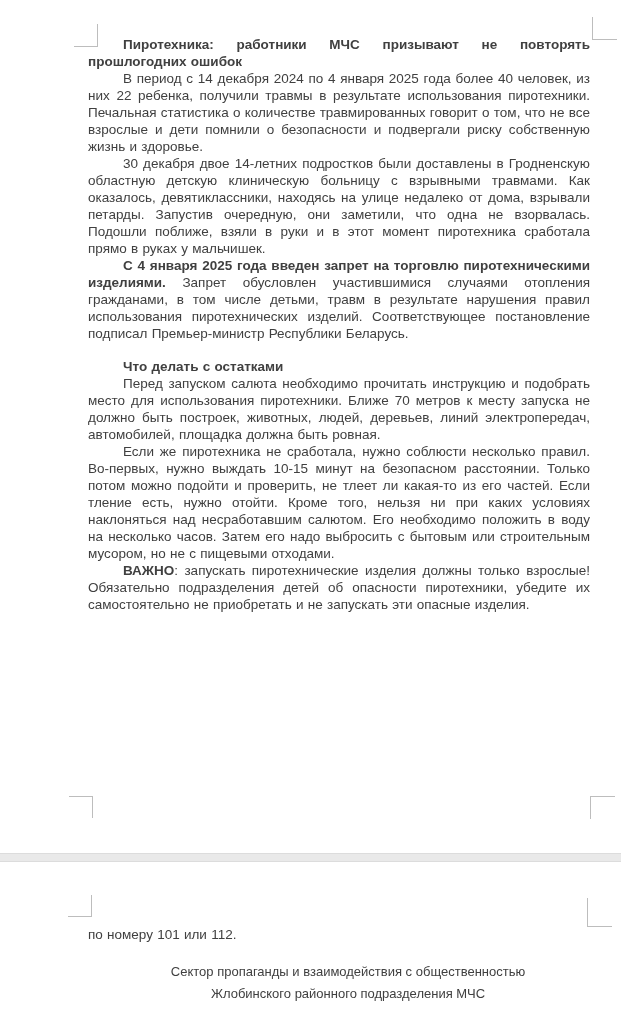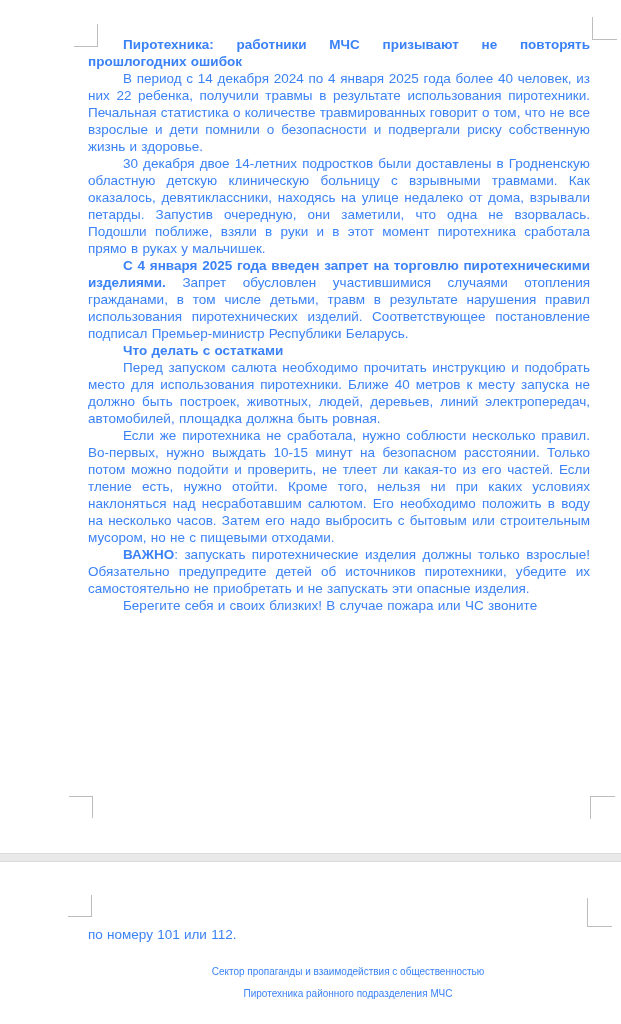--- a/index.html
+++ b/index.html
@@ -7,21 +7,21 @@
     padding: 0;
     background: #ffffff;
   }
   .screen {
     position: relative;
     width: 621px;
     height: 1024px;
     background: #ffffff;
     overflow: hidden;
     font-family: "Liberation Sans", "DejaVu Sans", sans-serif;
-    color: #3b82f6;
+    color: #404040;
   }
   .page {
     position: relative;
     box-sizing: border-box;
     background: #ffffff;
   }
   .page1 {
     height: 853px;
     padding: 36px 31px 0 88px;
   }
@@ -41,28 +41,29 @@
     font-size: 13.5px;
     line-height: 17px;
     text-align: justify;
     text-indent: 35px;
     word-spacing: 0.5px;
   }
   .bold { font-weight: bold; }
   .para b { font-weight: bold; }
   .heading {
     text-align: left;
+    margin-top: 16px;
   }
   .no-indent {
     text-indent: 0;
     text-align: left;
   }
   .footer {
     margin: 18px 0 8px 0;
-    font-size: 10px;
+    font-size: 13px;
     line-height: 22px;
     text-align: center;
     padding-left: 18px;
   }
   
   .mark {
     position: absolute;
     pointer-events: none;
   }
   .mark-open-up-left {     
@@ -99,36 +100,35 @@
 
     <p class="para">В период с 14 декабря 2024 по 4 января 2025 года более 40 человек, из них 22 ребенка, получили травмы в результате использования пиротехники. Печальная статистика о количестве травмированных говорит о том, что не все взрослые и дети помнили о безопасности и подвергали риску собственную жизнь и здоровье.</p>
 
     <p class="para">30 декабря двое 14-летних подростков были доставлены в Гродненскую областную детскую клиническую больницу с взрывными травмами. Как оказалось, девятиклассники, находясь на улице недалеко от дома, взрывали петарды. Запустив очередную, они заметили, что одна не взорвалась. Подошли поближе, взяли в руки и в этот момент пиротехника сработала прямо в руках у мальчишек.</p>
 
     <p class="para"><b>С 4 января 2025 года введен запрет на торговлю пиротехническими изделиями.</b><span> Запрет обусловлен участившимися случаями отопления гражданами, в том числе детьми, травм в результате нарушения правил использования пиротехнических изделий. Соответствующее постановление подписал Премьер-министр Республики Беларусь.</span></p>
 
     <p class="para bold heading">Что делать с остатками</p>
 
 
-    <p class="para">Перед запуском салюта необходимо прочитать инструкцию и подобрать место для использования пиротехники. Ближе 40 метров к месту запуска не должно быть построек, животных, людей, деревьев, линий электропередач, автомобилей, площадка должна быть ровная.</p>
+    <p class="para">Перед запуском салюта необходимо прочитать инструкцию и подобрать место для использования пиротехники. Ближе 70 метров к месту запуска не должно быть построек, животных, людей, деревьев, линий электропередач, автомобилей, площадка должна быть ровная.</p>
 
     <p class="para">Если же пиротехника не сработала, нужно соблюсти несколько правил. Во-первых, нужно выждать 10-15 минут на безопасном расстоянии. Только потом можно подойти и проверить, не тлеет ли какая-то из его частей. Если тление есть, нужно отойти. Кроме того, нельзя ни при каких условиях наклоняться над несработавшим салютом. Его необходимо положить в воду на несколько часов. Затем его надо выбросить с бытовым или строительным мусором, но не с пищевыми отходами.</p>
 
-    <p class="para"><b>ВАЖНО</b><span>: запускать пиротехнические изделия должны только взрослые! Обязательно предупредите детей об источников пиротехники, убедите их самостоятельно не приобретать и не запускать эти опасные изделия.</span></p>
+    <p class="para"><b>ВАЖНО</b><span>: запускать пиротехнические изделия должны только взрослые! Обязательно подразделения детей об опасности пиротехники, убедите их самостоятельно не приобретать и не запускать эти опасные изделия.</span></p>
 
-    <p class="para">Берегите себя и своих близких! В случае пожара или ЧС звоните</p>
 
   </div>
 
   <div class="page-gap"></div>
 
   <div class="page page2">
 
     <div class="mark mark-open-up-left" style="left:68px; top:33px; width:23px; height:21px;"></div>
     <div class="mark mark-open-up-right" style="left:587px; top:36px; width:24px; height:28px;"></div>
 
     <p class="para no-indent">по номеру 101 или 112.</p>
 
-    <p class="footer"><span>Сектор пропаганды и взаимодействия с общественностью</span><br><span>Пиротехника районного подразделения МЧС</span></p>
+    <p class="footer"><span>Сектор пропаганды и взаимодействия с общественностью</span><br><span>Жлобинского районного подразделения МЧС</span></p>
 
   </div>
 
 </div>
 
 </body></html>

